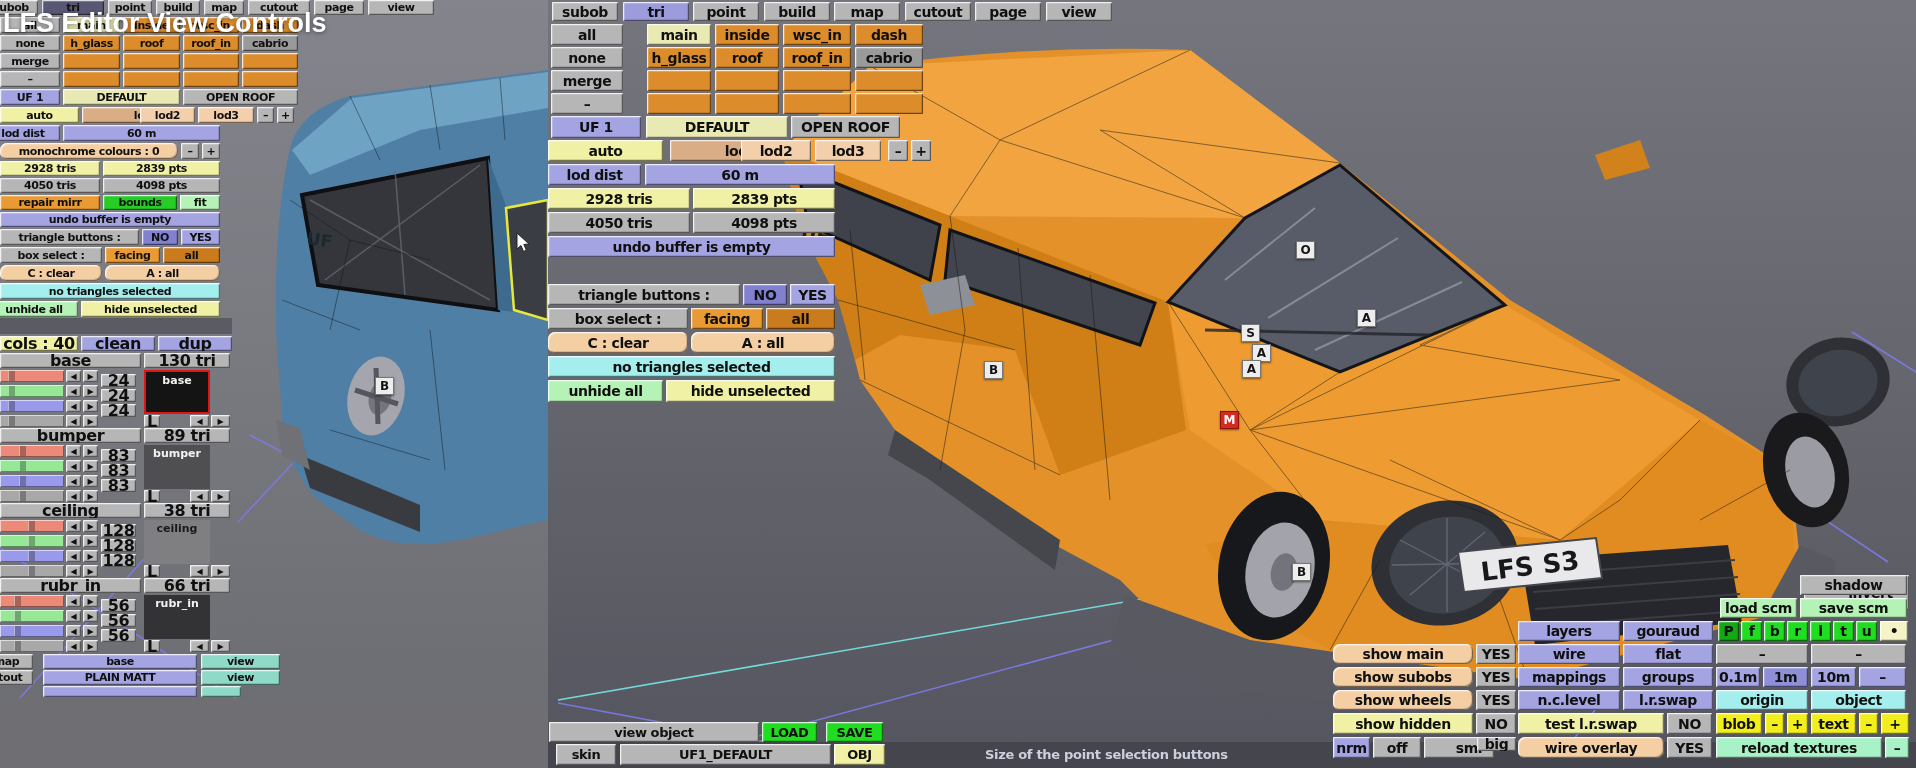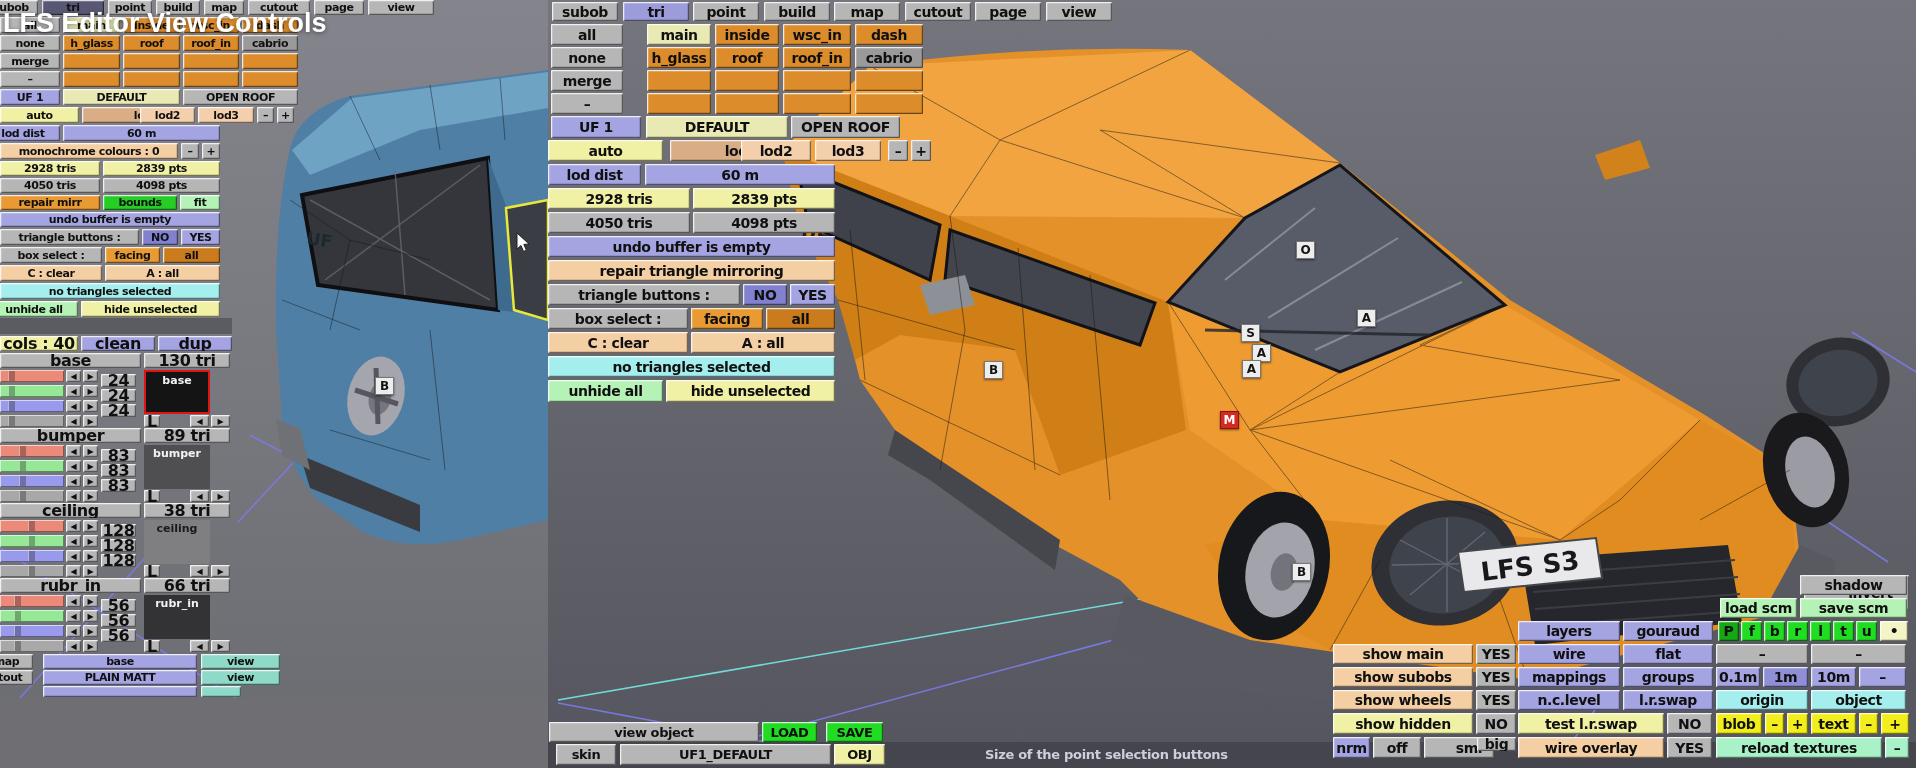--- a/index.html
+++ b/index.html
@@ -21,21 +21,21 @@
     border-radius:1px;overflow:hidden;}
   .panel{position:absolute;left:0;top:0;width:100%;height:100%;}
   [data-panel="inset"] .cell{font-size:11px;}
   [data-panel="main"] .cell{font-size:14px;}
   [data-panel="right"] .cell{font-size:14px;}
   [data-panel="bottom"] .cell{font-size:13px;}
   
   .k-gray{background:var(--gray);} .k-grayDk{background:var(--grayDk);}
   .k-cream{background:var(--cream);} .k-cream2{background:var(--cream2);}
   .k-yellow{background:var(--yellow);} .k-yellowB{background:var(--yellowB);}
-  .k-peach{background:var(--peach);}
+  .k-peach{background:var(--peach);border-radius:7px;}
   .k-orange{background:var(--orange);} .k-orangeSel{background:var(--orangeSel);}
   .k-orangeDk{background:var(--orangeDk);}
   .k-tan{background:var(--tan);padding-left:37px;} .k-tanL{background:var(--tanL);}
   .k-purple{background:var(--purple);} .k-purpleDk{background:var(--purpleDk);}
   .k-purpleMid{background:var(--purpleMid);}
   .k-green{background:var(--green);} .k-greenPale{background:var(--greenPale);}
   .k-greenBtn{background:var(--greenBtn);} .k-greenDk{background:var(--greenDk);}
   .k-cyan{background:var(--cyan);} .k-teal{background:var(--teal);}
   .k-mint{background:var(--mint);}
   .k-tabsel{background:var(--tabsel);} .k-tabselInset{background:var(--tabselInset);}
@@ -422,21 +422,20 @@
       <div class="cell k-tanL" style="left: 815px; top: 140px; width: 66px; height: 21px;">lod3</div>
       <div class="cell k-gray" style="left: 888px; top: 140px; width: 20px; height: 21px;">–</div>
       <div class="cell k-gray" style="left: 911px; top: 140px; width: 20px; height: 21px;">+</div>
       <div class="cell k-purple" style="left: 548px; top: 164px; width: 93px; height: 21px;">lod dist</div>
       <div class="cell k-purple" style="left: 645px; top: 164px; width: 190px; height: 21px;">60 m</div>
       <div class="cell k-yellow" style="left: 548px; top: 188px; width: 142px; height: 21px;">2928 tris</div>
       <div class="cell k-yellow" style="left: 693px; top: 188px; width: 142px; height: 21px;">2839 pts</div>
       <div class="cell k-gray" style="left: 548px; top: 212px; width: 142px; height: 21px;">4050 tris</div>
       <div class="cell k-gray" style="left: 693px; top: 212px; width: 142px; height: 21px;">4098 pts</div>
       <div class="cell k-purple" style="left: 548px; top: 236px; width: 287px; height: 21px;">undo buffer is empty</div>
-      <div class="cell k-peach" style="left: 548px; top: 260px; width: 287px; height: 21px;">repair triangle mirroring</div>
       <div class="cell k-gray" style="left: 548px; top: 284px; width: 192px; height: 21px;">triangle buttons :</div>
       <div class="cell k-purpleDk" style="left: 743px; top: 284px; width: 44px; height: 21px;">NO</div>
       <div class="cell k-purple" style="left: 790px; top: 284px; width: 45px; height: 21px;">YES</div>
       <div class="cell k-gray" style="left: 548px; top: 308px; width: 140px; height: 21px;">box select :</div>
       <div class="cell k-orangeSel" style="left: 691px; top: 308px; width: 72px; height: 21px;">facing</div>
       <div class="cell k-orangeDk" style="left: 766px; top: 308px; width: 69px; height: 21px;">all</div>
       <div class="cell k-peach" style="left: 548px; top: 332px; width: 140px; height: 21px;">C : clear</div>
       <div class="cell k-peach" style="left: 691px; top: 332px; width: 144px; height: 21px;">A : all</div>
       <div class="cell k-cyan" style="left: 548px; top: 356px; width: 287px; height: 21px;">no triangles selected</div>
       <div class="cell k-greenPale" style="left: 548px; top: 380px; width: 115px; height: 22px;">unhide all</div>

